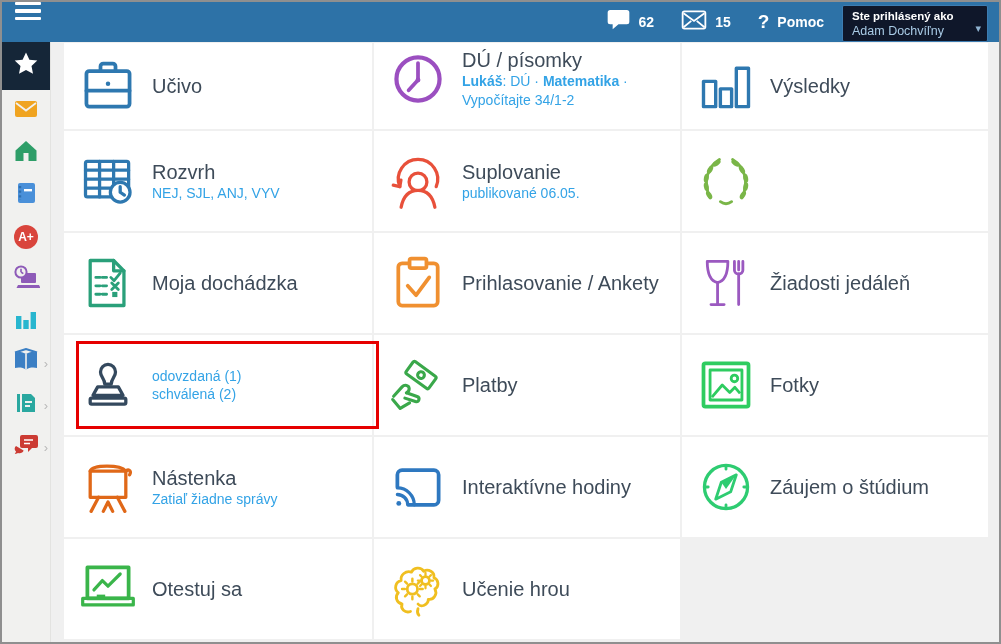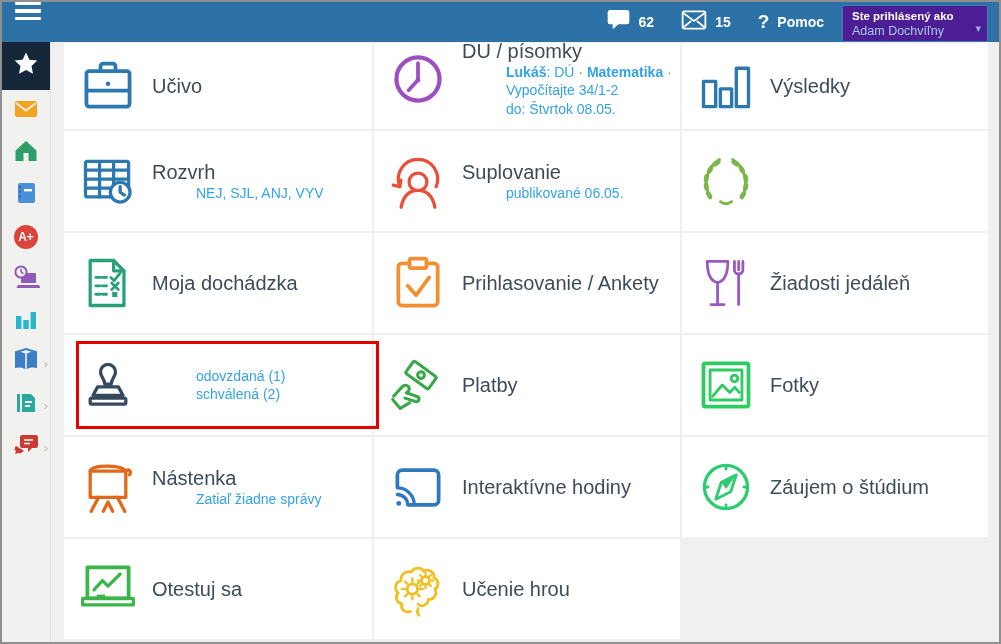--- a/index.html
+++ b/index.html
@@ -7,42 +7,42 @@
 
   
   .topbar{position:absolute;top:0;left:0;right:0;height:40px;background:#2d72a7;display:flex;color:#fff;z-index:6;}
   .hamburger{margin-left:13px;width:26px;height:18px;display:flex;flex-direction:column;justify-content:space-between;cursor:pointer;}
   .hamburger span{display:block;height:3.4px;background:#fff;border-radius:1px;}
   .tb-right{margin-left:auto;display:flex;align-items:center;gap:27px;margin-right:175px;}
   .tb-group{display:flex;align-items:center;gap:8px;cursor:pointer;}
   .tb-count{font-size:14px;font-weight:bold;}
   .tb-q{font-size:19px;font-weight:bold;}
   .tb-help{font-size:14px;font-weight:bold;}
-  .userbox{position:absolute;top:3px;right:11px;width:146px;height:37px;background:#4c1d95;border:1px solid #3d7cb1;border-radius:2px;padding:3px 20px 3px 9px;box-sizing:border-box;cursor:pointer;z-index:7;}
+  .userbox{position:absolute;top:3px;right:11px;width:146px;height:37px;background:#0f172a;border:1px solid #3d7cb1;border-radius:2px;padding:3px 20px 3px 9px;box-sizing:border-box;cursor:pointer;z-index:7;}
   .userbox .u1{font-size:11.5px;font-weight:bold;color:#fff;line-height:15px;}
   .userbox .u2{font-size:12.5px;color:#a9cbe6;line-height:15px;}
   .userbox .caret{position:absolute;right:6px;top:16px;font-size:11px;color:#8fb3d1;}
 
   
   .sidebar{position:absolute;left:0;top:40px;bottom:0;width:48px;background:#f1f1ef;border-right:1px solid #e3e3e1;z-index:5;}
   .sb-item{position:relative;height:42px;display:flex;align-items:center;justify-content:center;cursor:pointer;}
   .sb-item.active{height:48px;background:#152638;}
   .sb-chev{position:absolute;right:2px;top:50%;transform:translateY(-50%);color:#b9b9b9;font-size:13px;}
   .aplus{width:24px;height:24px;border-radius:50%;background:#d9453c;color:#fff;font-size:12px;font-weight:bold;display:flex;align-items:center;justify-content:center;}
 
   
   .content{position:absolute;left:49px;top:40px;right:0;bottom:0;background:#f0f0f0;}
   .grid{margin:1px 0 0 13px;display:grid;grid-template-columns:308px 306px 306px;grid-template-rows:86px repeat(5,100px);gap:2px;width:922px;}
   .tile{background:#fff;display:flex;align-items:center;overflow:hidden;cursor:pointer;}
   .tile.empty{background:transparent;cursor:default;}
   .tile-icon{flex:0 0 64px;margin:0 12px;display:flex;align-items:center;justify-content:center;}
   .ticon{width:60px;height:60px;}
   .tile-text{display:flex;flex-direction:column;padding-right:6px;}
   .tile-title{font-size:20px;color:#3e4b59;line-height:1.2;}
-  .tile-sub{font-size:14px;color:#33a3e6;line-height:1.32;margin-left:44px;}
+  .tile-sub{font-size:14px;color:#33a3e6;line-height:1.32;}
   .b{font-weight:bold;}
   .shift-up{margin-top:-15px;}
 
   
   .highlight{position:absolute;left:74px;top:339px;width:303px;height:88px;border:3px solid #e60000;box-sizing:border-box;z-index:8;pointer-events:none;}
 
   
   .c-ucivo{color:#2e78b0}.c-du{color:#9b4fc0}.c-vysledky{color:#2e78b0}
   .c-rozvrh{color:#2e78b0}.c-supl{color:#e8503a}.c-sutaze{color:#7ab648}
   .c-doch{color:#2aa07a}.c-prihl{color:#f09030}.c-jedalen{color:#9b59c0}
@@ -201,21 +201,20 @@
             <svg class="ticon" viewBox="0 0 64 64" fill="none" stroke="currentColor" stroke-width="4.5" stroke-linecap="round" stroke-linejoin="round">
                 <circle cx="32" cy="32" r="23"></circle>
                 <path d="M32 33V15M32 33l-10 11" stroke-width="4"></path>
                 <circle cx="32" cy="33" r="2.6" fill="currentColor" stroke="none"></circle>
               </svg>
           </div>
           <div class="tile-text">
             <span class="tile-title">DÚ / písomky</span>
             <span class="tile-sub"><span class="b">Lukáš</span><span>: DÚ · </span><span class="b">Matematika</span><span> ·</span></span>
             <span class="tile-sub">Vypočítajte 34/1-2</span>
-            <span class="tile-sub muted">do: Štvrtok 08.05.</span>
           </div>
         </div>
       </div>
 
       <div class="tile">
         <div class="tile-icon c-vysledky">
           <svg class="ticon" viewBox="0 0 64 64" fill="none" stroke="currentColor" stroke-width="3.6" stroke-linejoin="round">
               <rect x="8" y="27" width="13" height="27"></rect>
               <rect x="26" y="35" width="12" height="19"></rect>
               <rect x="43" y="13" width="13" height="41"></rect>

